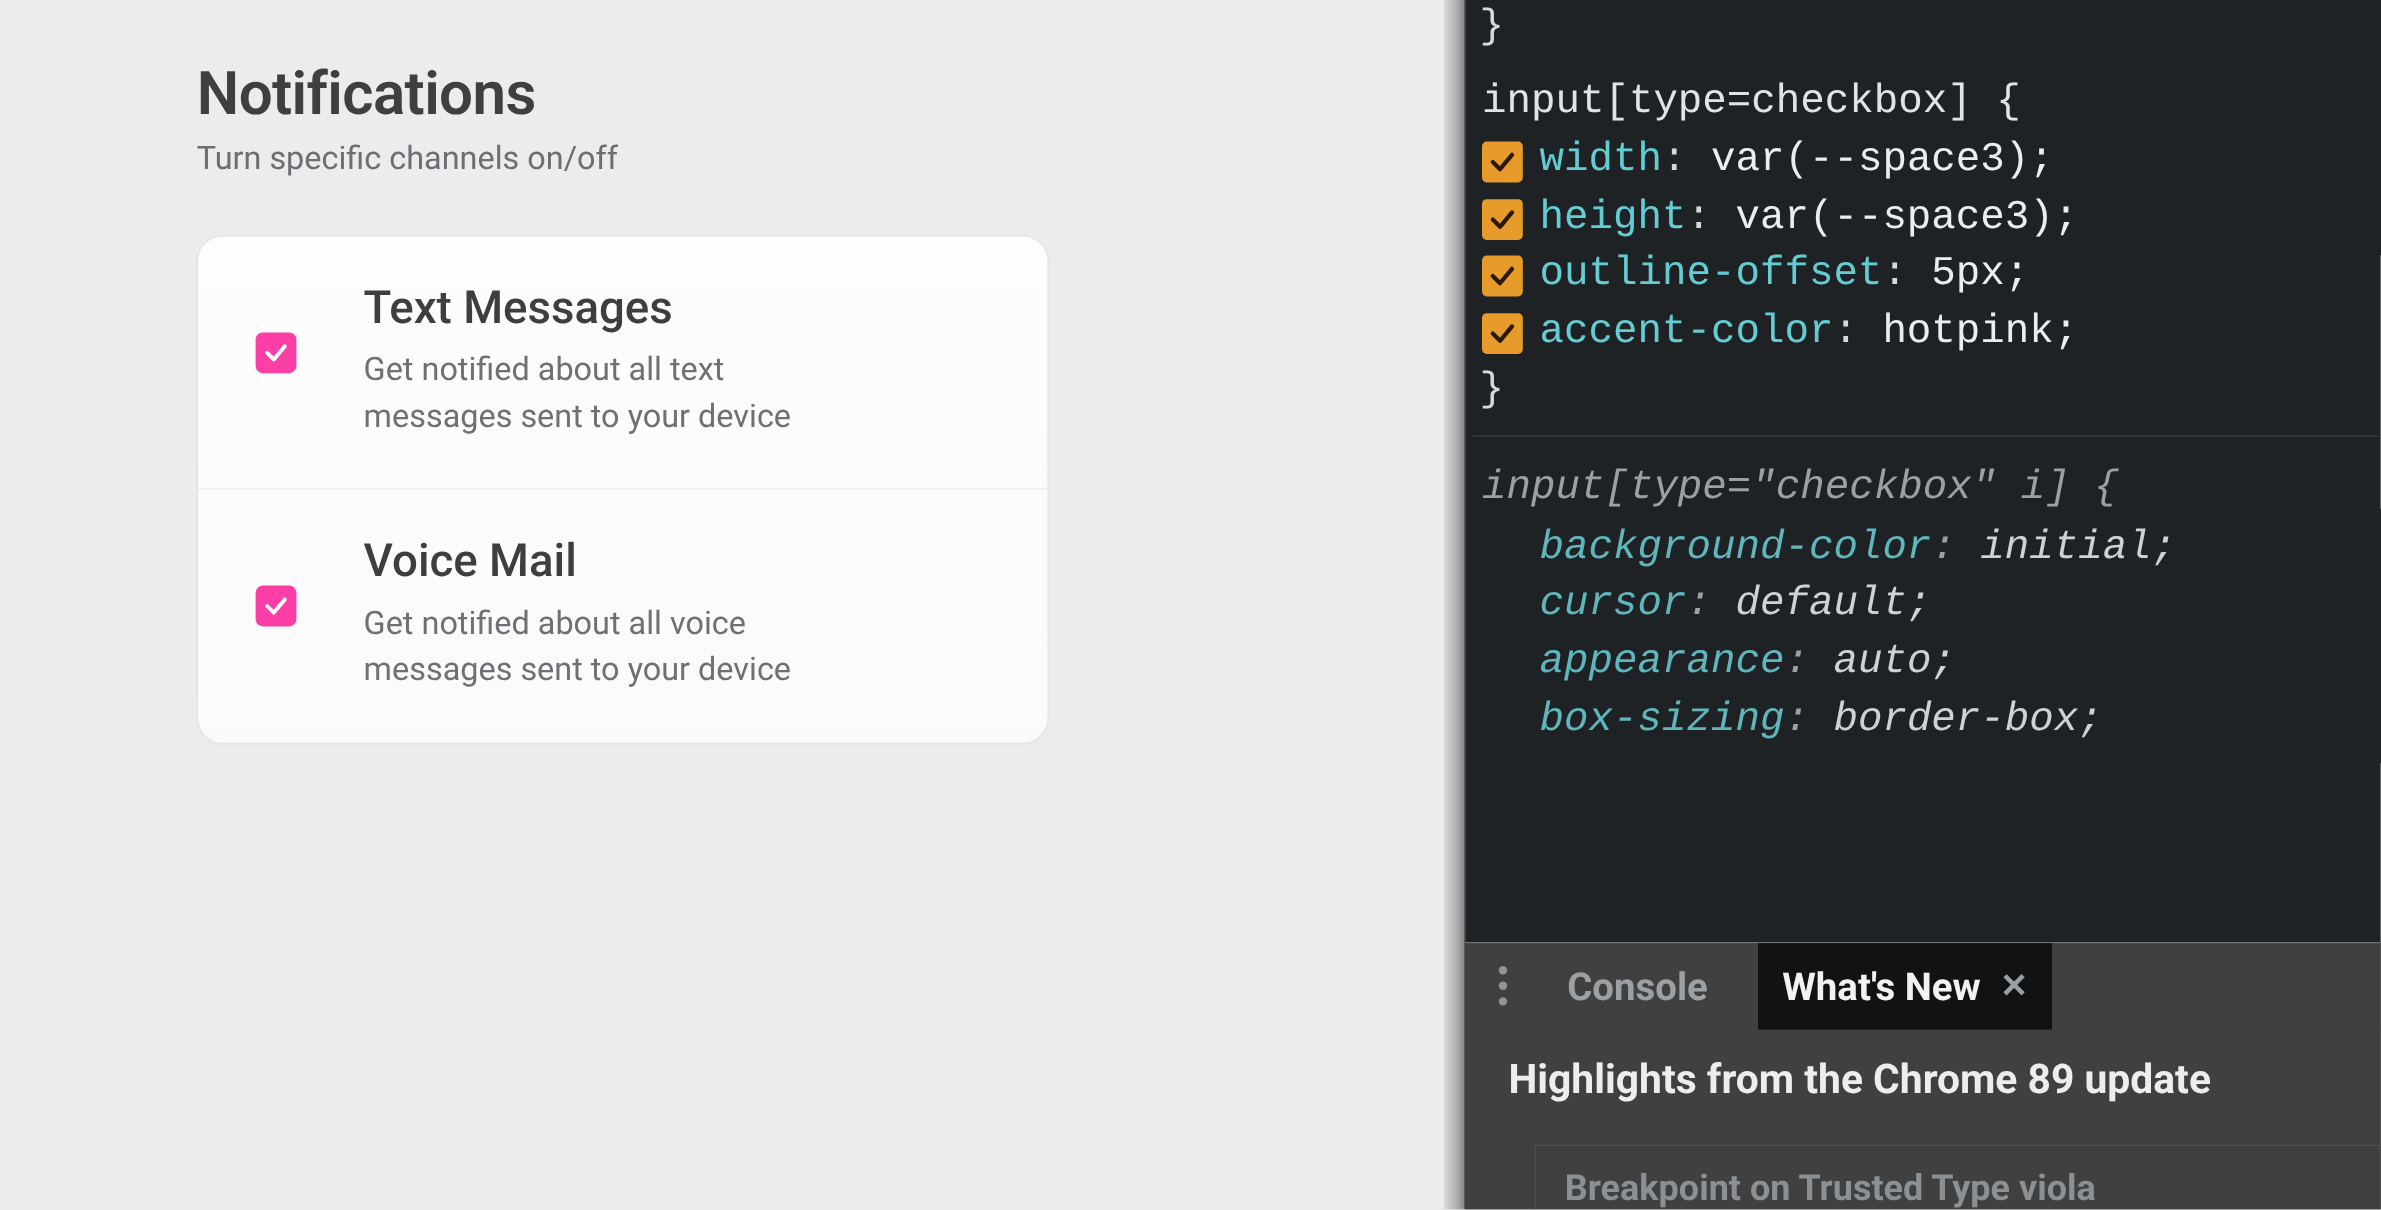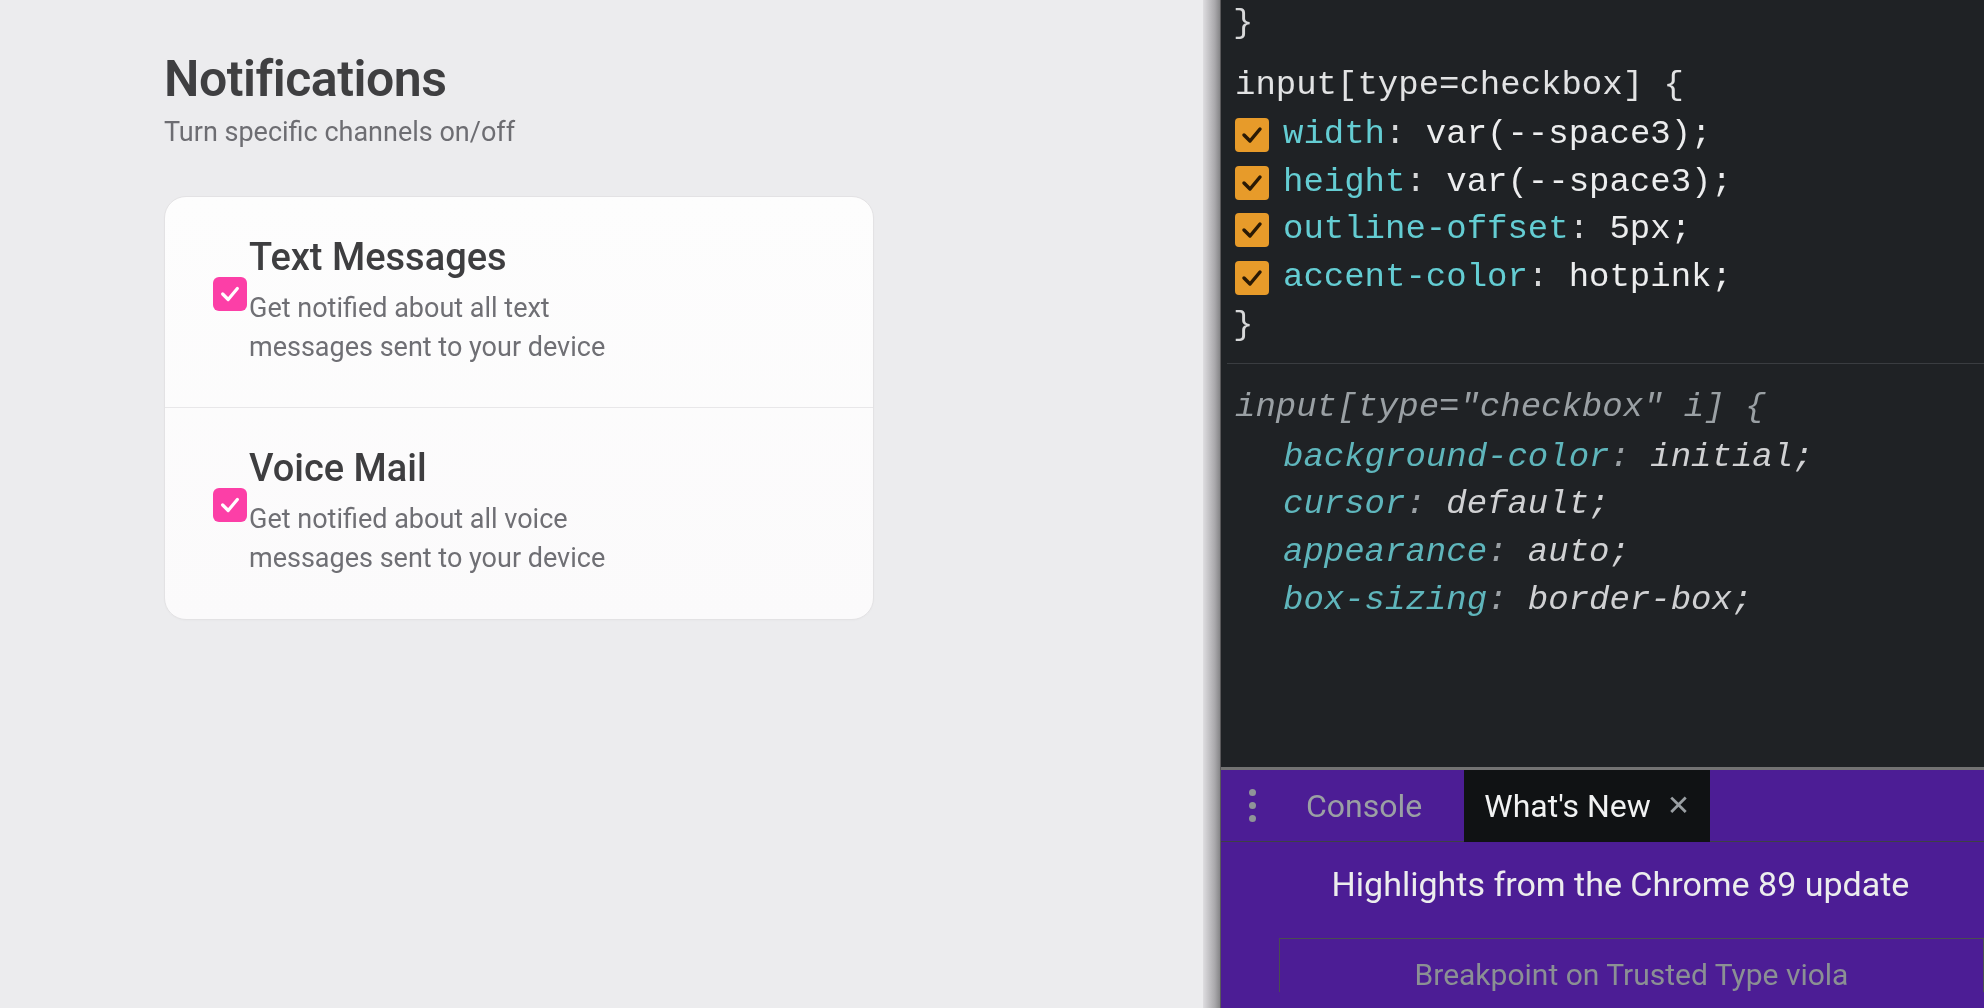--- a/index.html
+++ b/index.html
@@ -31,20 +31,21 @@
     background: linear-gradient(#fdfdfd, #fbfafb);
     border: 1px solid #e3e2e4;
     border-radius: 22px;
     overflow: hidden;
     box-shadow: 0 1px 2px rgba(0,0,0,0.02);
   }
   .row {
     display: flex;
     align-items: flex-start;
     padding: 38px 40px 40px 48px;
+    gap: 54px;
   }
   .row + .row { border-top: 1px solid #e8e7e9; }
   .cb-wrap {
     width: 36px;
     padding-top: 42px;
   }
   .cb {
     width: 34px;
     height: 34px;
     border-radius: 6px;
@@ -109,22 +110,23 @@
   }
   .tick svg { width: 24px; height: 24px; }
   .prop   { color: #64cdd3; }
   .prop-ua{ color: #5fb6bc; }
   .val    { color: #ecedee; }
   .val-ua { color: #d0d1d3; }
 
   
   .drawer {
     margin-top: auto;
-    border-top: 3px solid #737373;
-    background: #4c1d95;
+    border-top: 1px solid #737373;
+    background: #404040;
+    font-weight: bold;
   }
   .tabbar {
     display: flex;
     align-items: center;
     height: 72px;
     gap: 32px;
     padding-left: 20px;
     border-bottom: 1px solid #3e4145;
   }
   .kebab {
@@ -140,23 +142,22 @@
   }
   .tab.active {
     background: #101214;
     color: #f1f2f3;
     height: 72px;
     display: flex; align-items: center; gap: 16px;
     padding: 12px 20px;
   }
   .tab .x { color: #9a9fa3; font-size: 28px; }
   .drawer-body {
-    padding: 22px 0 16px 36px;
+    padding: 22px 0 0 36px;
     font-family: -apple-system, BlinkMacSystemFont, "Segoe UI", Roboto, sans-serif;
-    text-align: center;
   }
   .drawer-heading { font-size: 34px; color: #eceded; margin-bottom: 34px; white-space: nowrap; }
   .article {
     margin-left: 22px;
     border: 1px solid #4a4d51;
     border-bottom: none;
     padding: 18px 24px 0 24px;
   }
   .article-title { font-size: 36px; color: #5da4e9; margin-bottom: 6px; white-space: nowrap; }
   .article-sub   { font-size: 30px; color: #8b9094; white-space: nowrap; }

